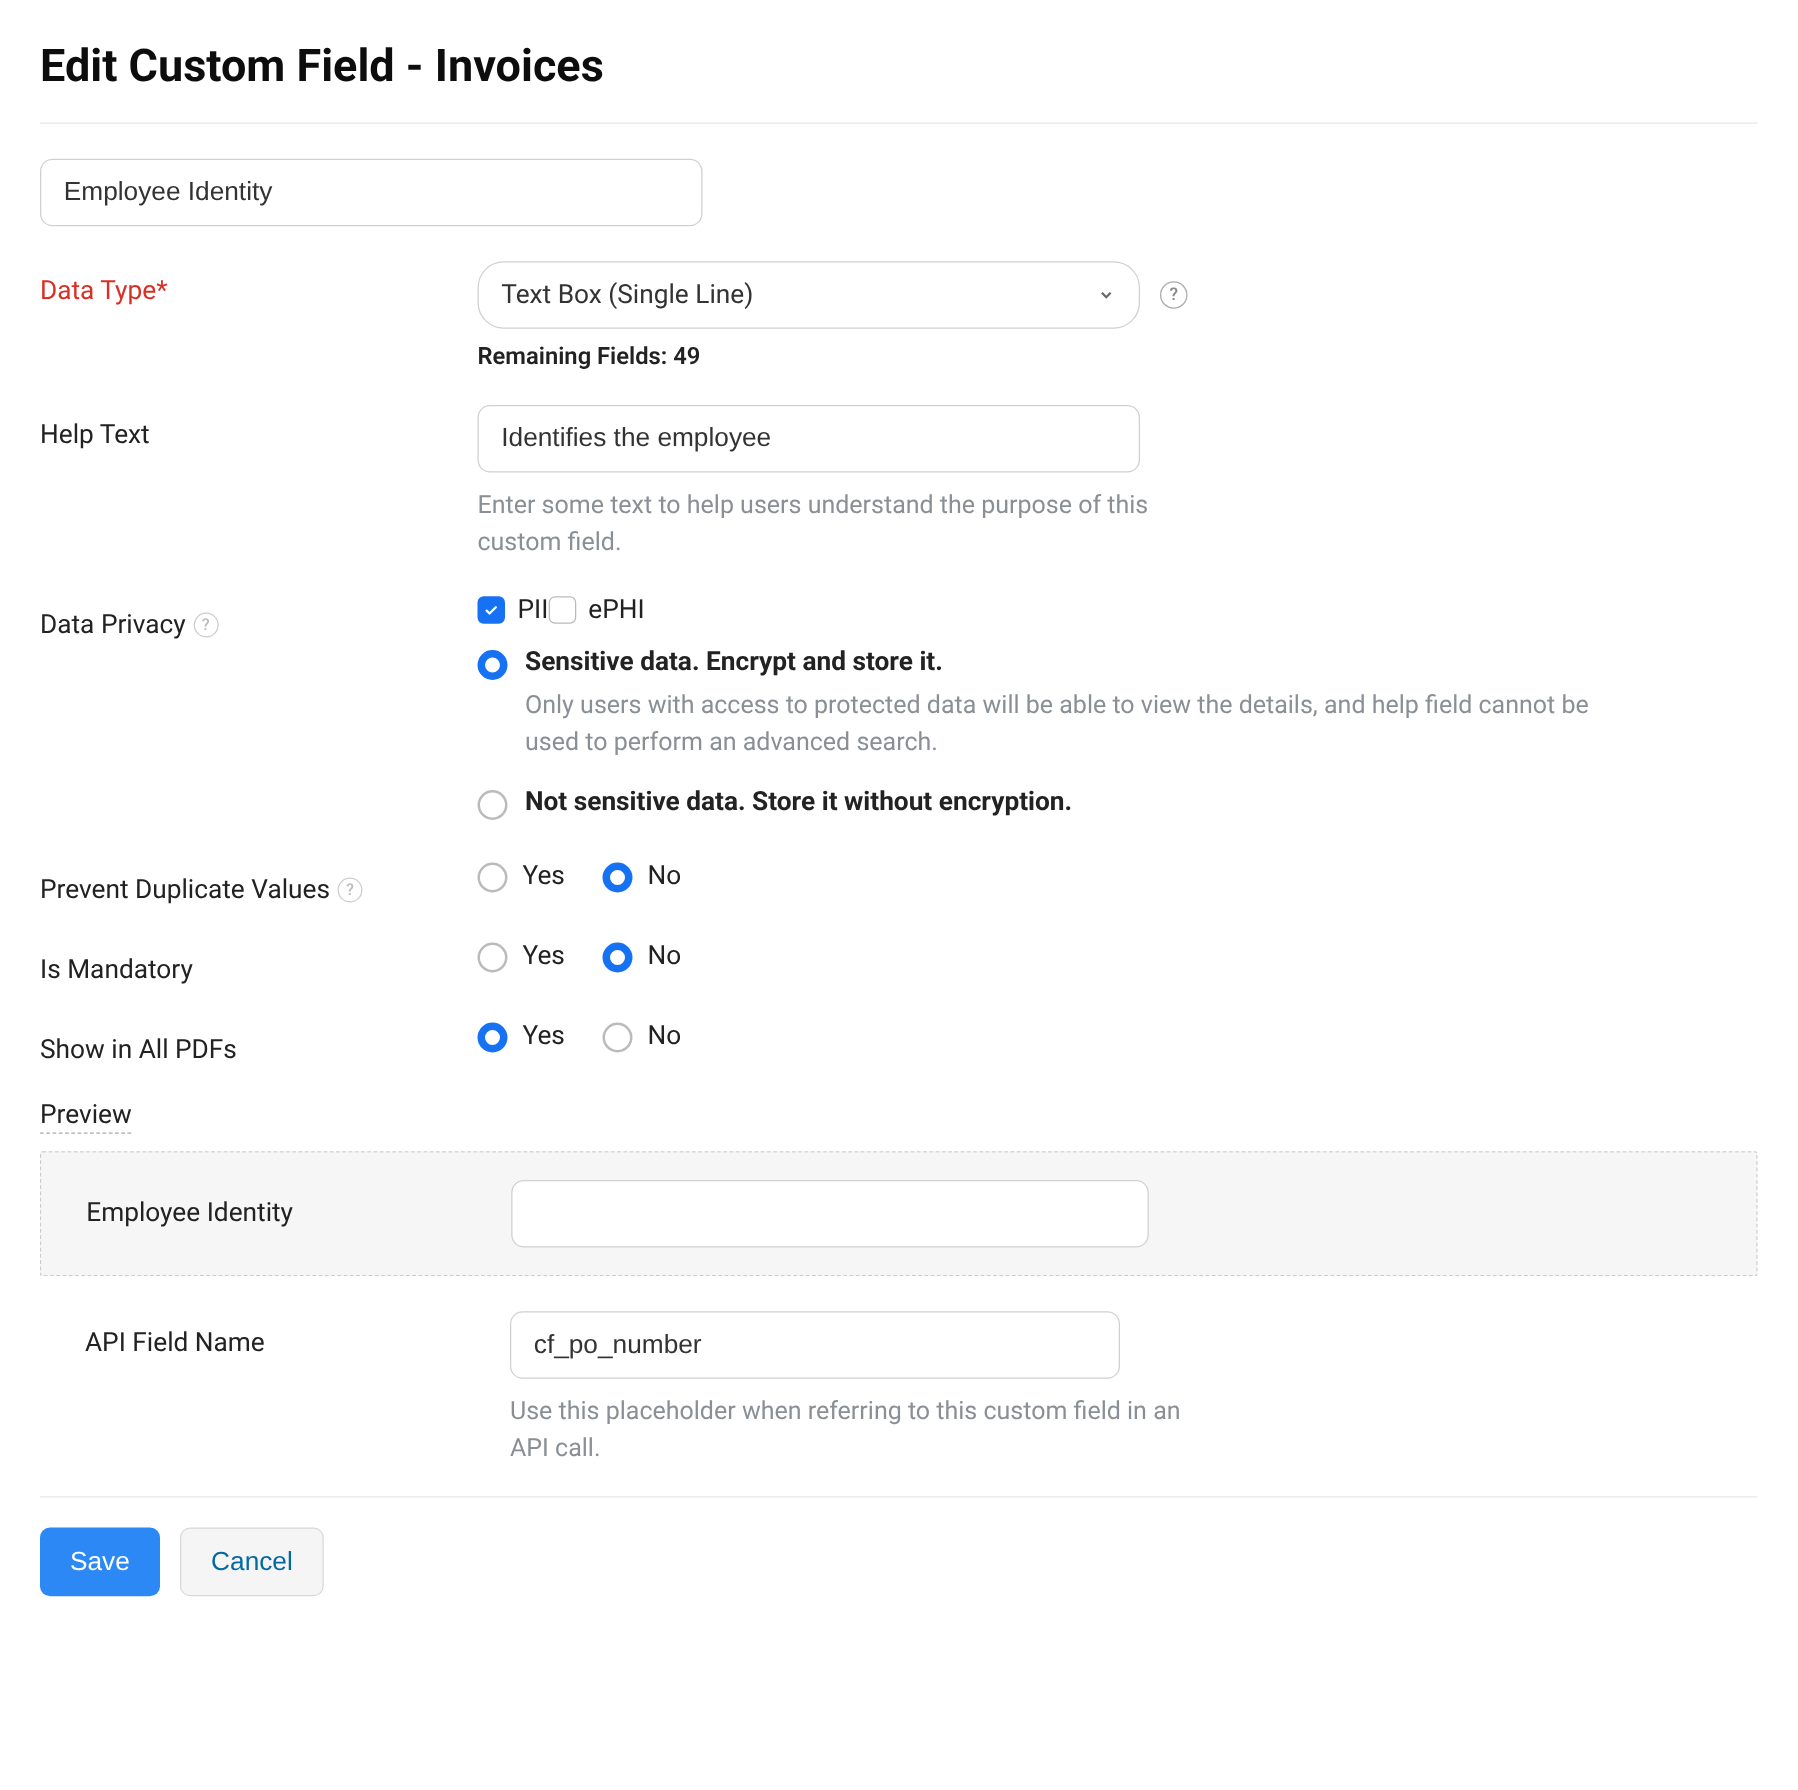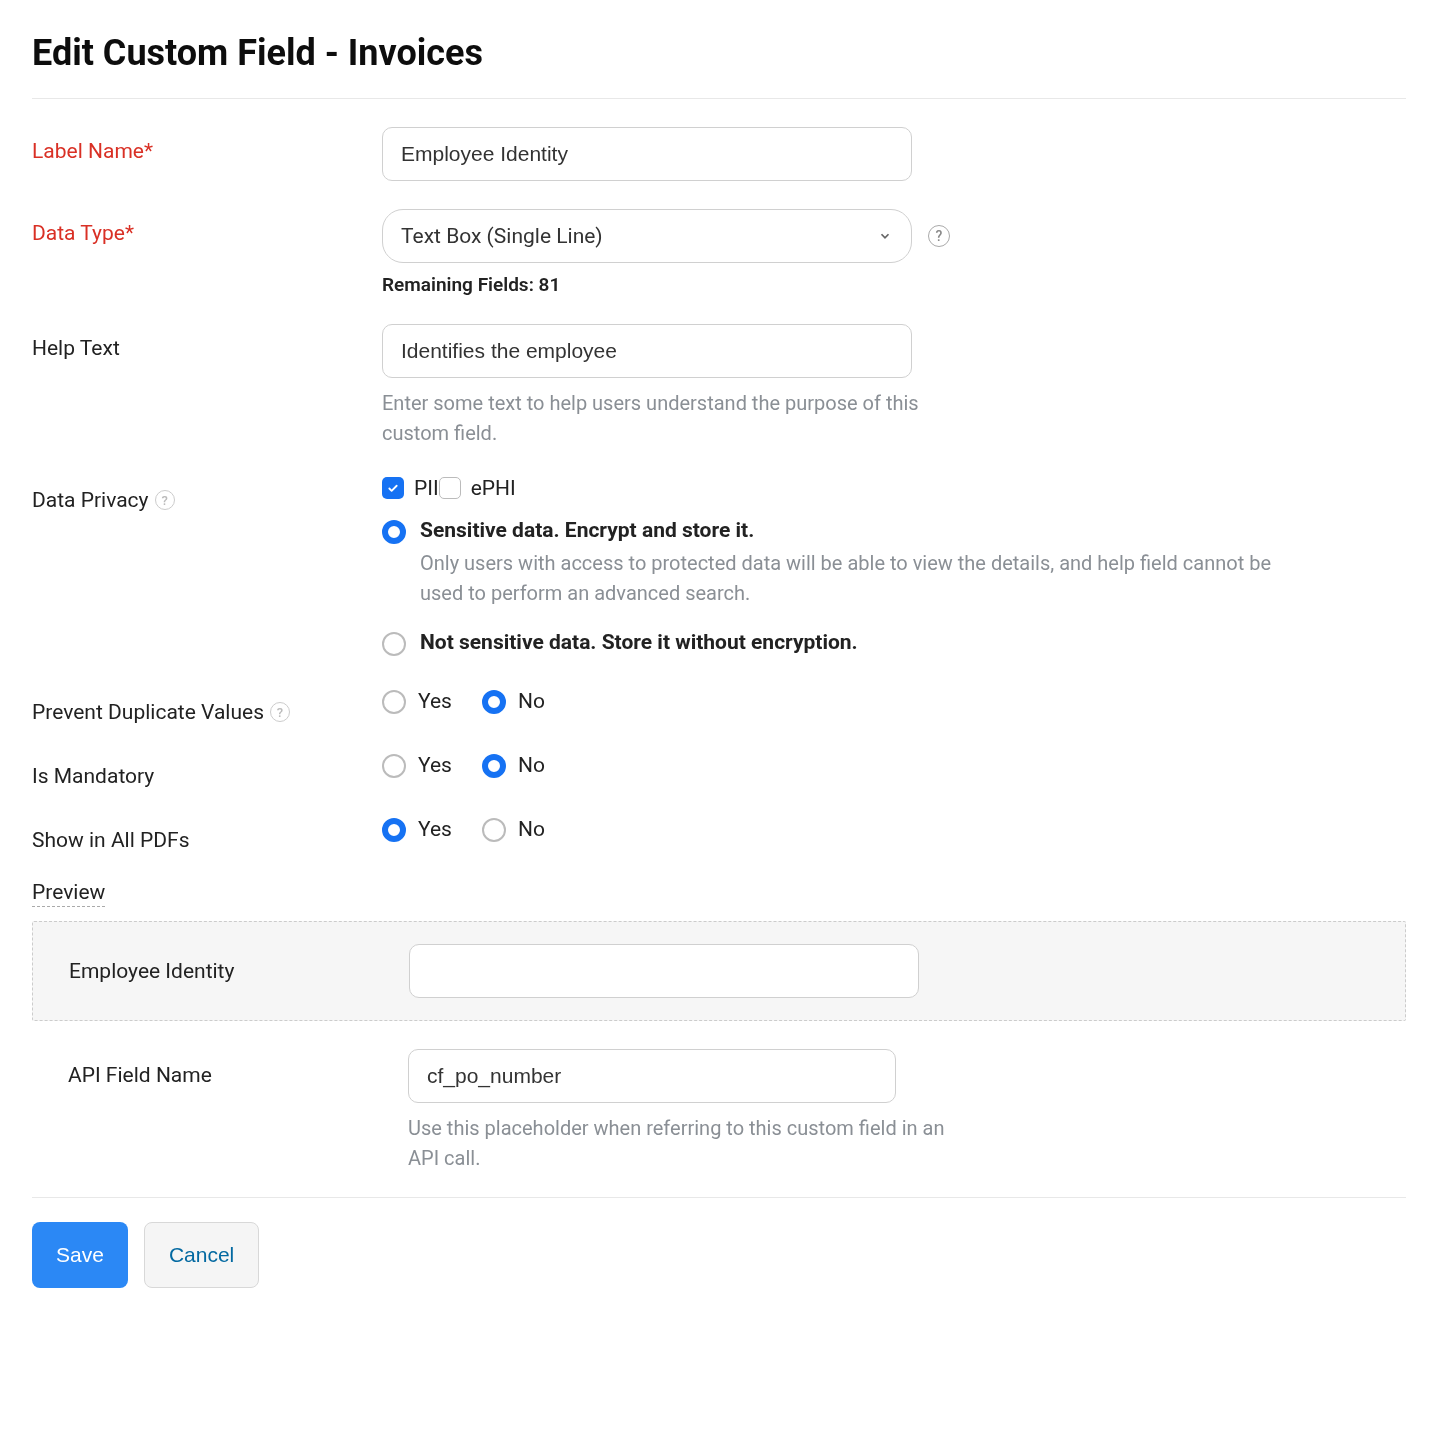--- a/index.html
+++ b/index.html
@@ -180,63 +180,62 @@
       width: 340px;
       font-size: 21px;
       color: #222;
     }
     .preview-box .text-input { background: #fff; }
     .api-row { padding-left: 36px; display: flex; align-items: flex-start; margin-bottom: 24px; }
     .api-label { width: 340px; font-size: 21px; color: #222; padding-top: 14px; }
     .divider { border-top: 1px solid #e8e8e8; margin: 4px 0 24px 0; }
     .button-row { display: flex; gap: 16px; }
     .btn {
-      height: 66px;
+      height: 55px;
       padding: 0 24px;
       border-radius: 8px;
       font-size: 21px;
       cursor: pointer;
       display: inline-flex;
       align-items: center;
       justify-content: center;
     }
     .btn-primary { background: #2b88f5; color: #fff; border: none; }
     .btn-secondary { background: #f5f5f5; color: #0369a1; border: 1px solid #d8d8d8; }
     .check-svg { width: 14px; height: 11px; }
   </style>
 </head>
 <body>
 
 <div class="page">
   <h1 class="page-title">Edit Custom Field - Invoices</h1>
 
   
   <div class="form-row required">
-    <div class="form-label-col">Label Name*</div>
     <div class="form-control-col">
       <input class="text-input" type="text" value="Employee Identity" style="">
     </div>
   </div>
 
   
   <div class="form-row required">
     <div class="form-label-col">Data Type*</div>
     <div class="form-control-col">
       <div class="select-wrap">
         <div class="select-input">
           <span>Text Box (Single Line)</span>
           <span class="chevron-down">
             <svg width="14" height="14" viewBox="0 0 24 24" fill="none" stroke="currentColor" stroke-width="3">
                 <polyline points="6 9 12 15 18 9"></polyline>
               </svg>
           </span>
         </div>
         <span class="help-icon">?</span>
       </div>
-      <div class="subtext">Remaining Fields: 81</div>
+      <div class="subtext">Remaining Fields: 49</div>
     </div>
   </div>
 
   
   <div class="form-row">
     <div class="form-label-col">Help Text</div>
     <div class="form-control-col">
       <input class="text-input" type="text" value="Identifies the employee" style="">
       <div class="help-subtext">Enter some text to help users understand the purpose of this custom field.</div>
     </div>

